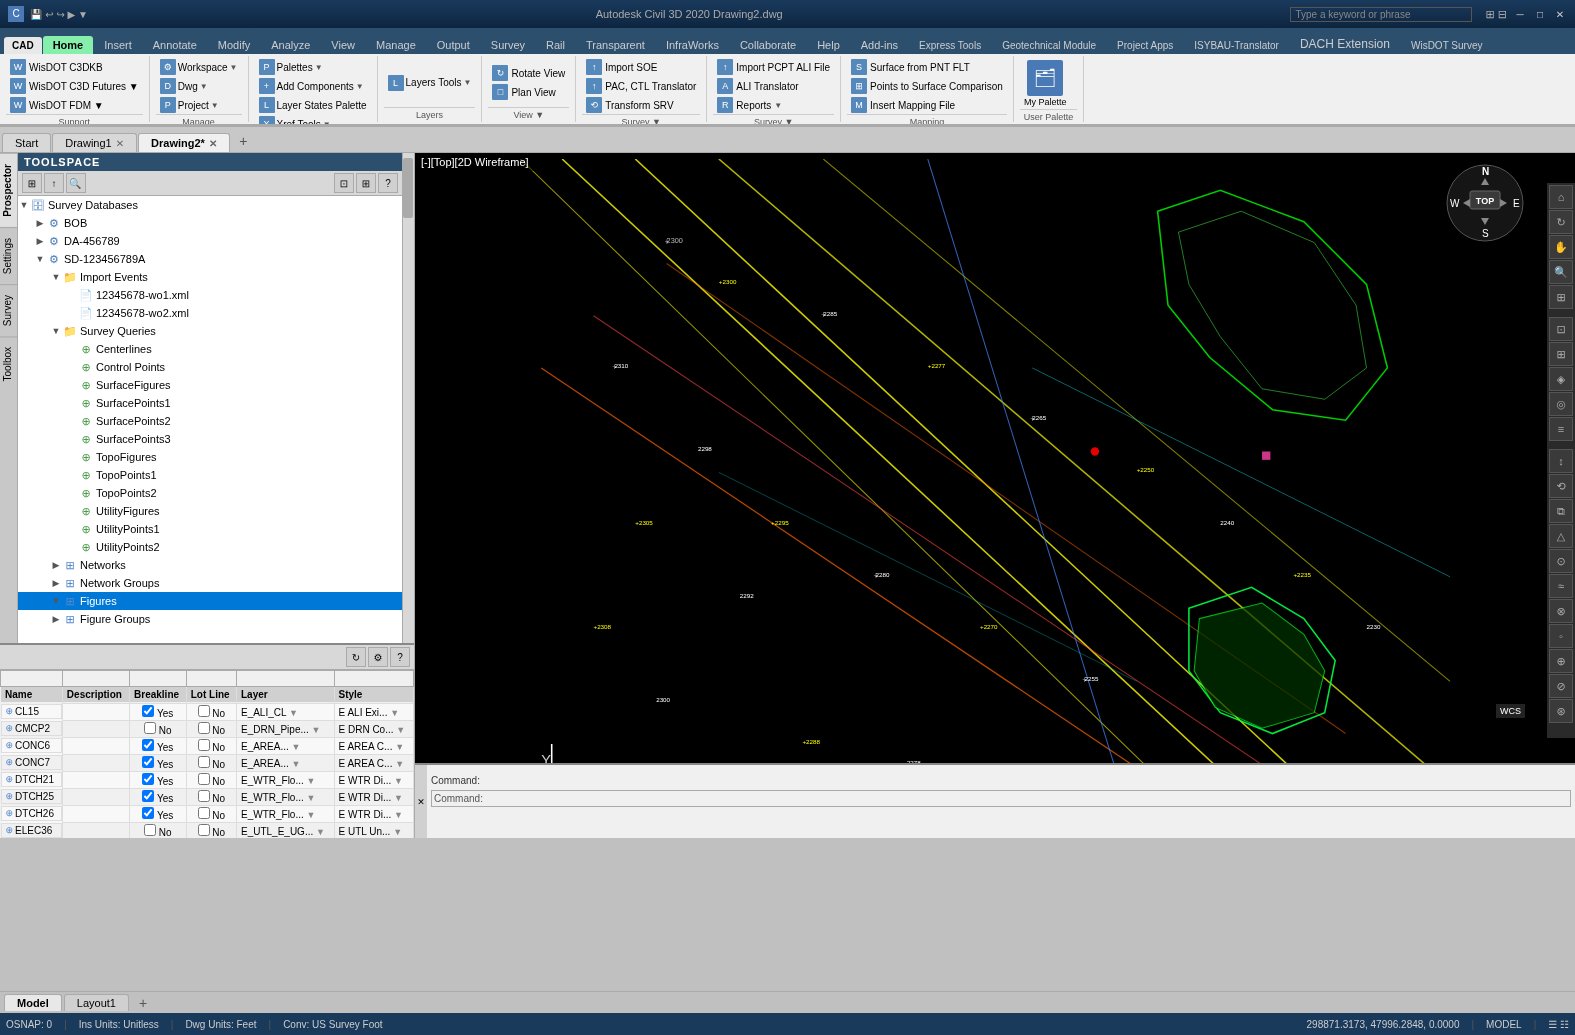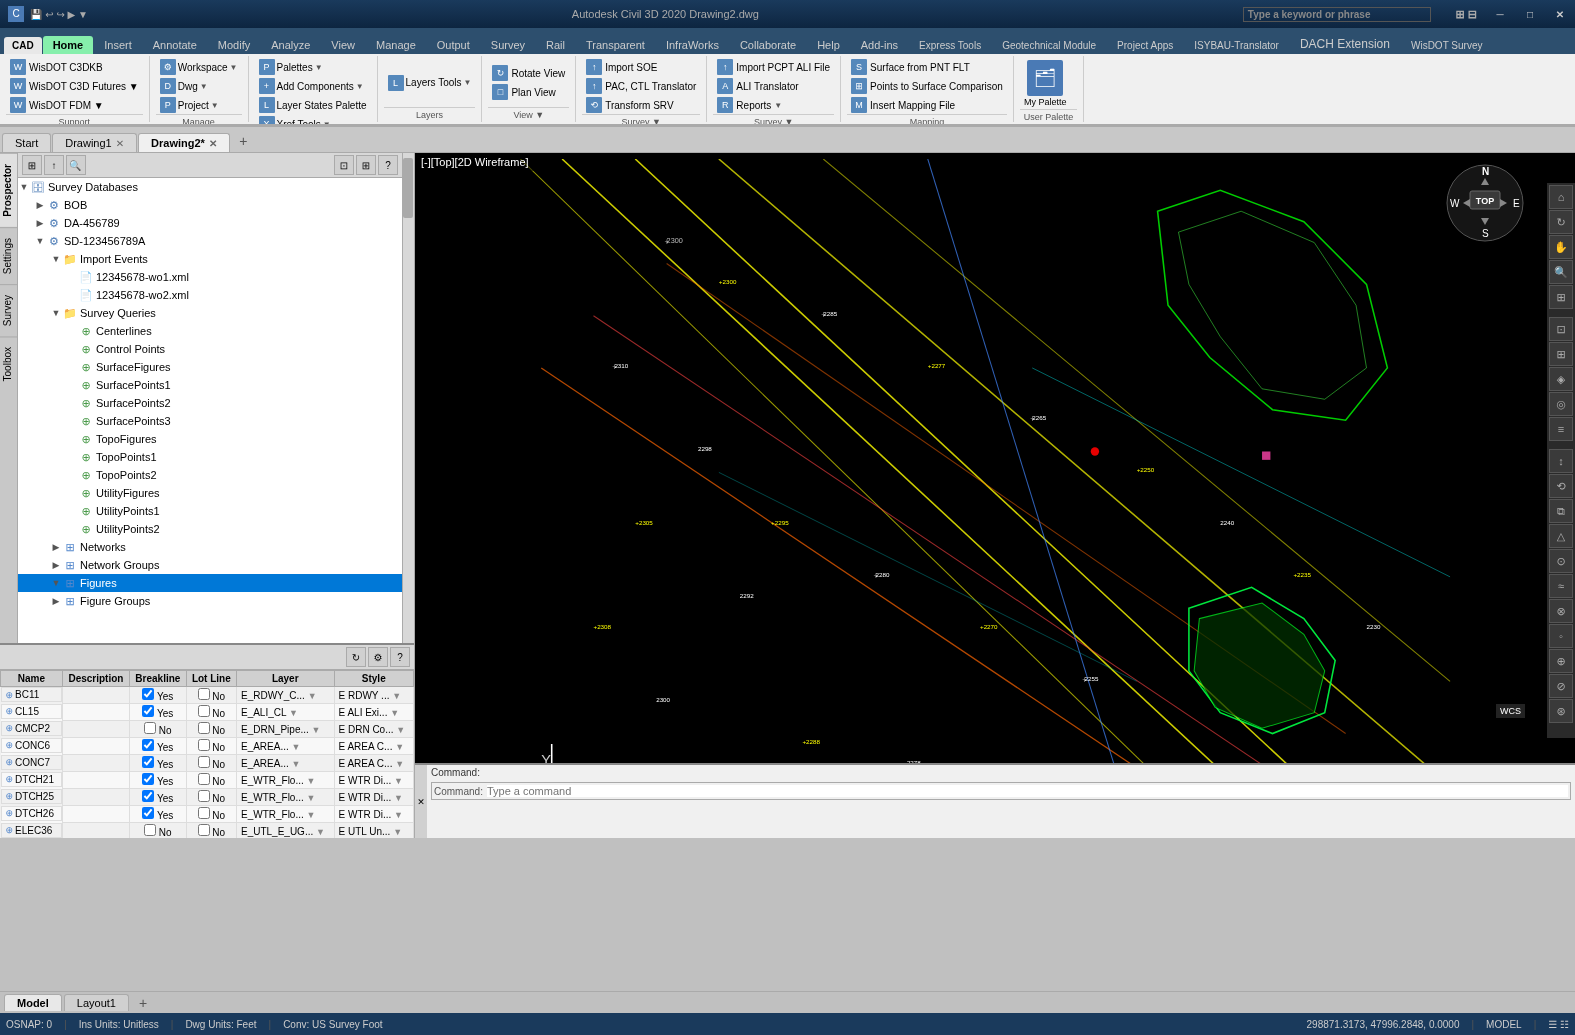--- a/index.html
+++ b/index.html
@@ -11,21 +11,21 @@
       background: linear-gradient(to bottom, #1a3a5c, #0d2540);
       display: flex;
       align-items: center;
       justify-content: space-between;
       padding: 0 8px;
       color: #ccc;
       font-size: 11px;
     }
     #title-bar-left { display: flex; align-items: center; gap: 6px; }
     #title-bar-center { color: #aaa; font-size: 11px; }
-    #title-bar-right { display: flex; align-items: center; gap: 16px; font-weight: bold; }
+    #title-bar-right { display: flex; align-items: center; gap: 6px; }
     .title-icon { width: 16px; height: 16px; background: #4a7ab5; display: inline-block; font-size: 10px; color: white; text-align: center; line-height: 16px; }
     .win-btn { width: 14px; height: 14px; display: inline-flex; align-items: center; justify-content: center; font-size: 10px; cursor: pointer; color: #ccc; }
 
     
     #ribbon {
       background: #e8e8e8;
       border-bottom: 1px solid #aaa;
     }
     #ribbon-tabs {
       display: flex;
@@ -246,24 +246,24 @@
     }
     table {
       border-collapse: collapse;
       width: 100%;
       font-size: 10px;
     }
     thead th {
       background: #d0d0d0;
       border: 1px solid #aaa;
       padding: 2px 4px;
-      text-align: center;
+      text-align: left;
       font-weight: bold;
       position: sticky;
-      top: 0;
+      top: 16px;
       white-space: nowrap;
     }
     tbody td {
       border: 1px solid #ddd;
       padding: 1px 4px;
       white-space: nowrap;
     }
     tbody tr:nth-child(even) { background: #f8f8f8; }
     .checkbox-cell { text-align: center; }
     .cb { width: 12px; height: 12px; }
@@ -316,21 +316,21 @@
       position: absolute;
       bottom: 0;
       left: 0;
       right: 0;
       height: 75px;
       background: #f0f0f0;
       border-top: 2px solid #888;
       display: flex;
     }
     #command-close { width: 12px; background: #d0d0d0; cursor: pointer; font-size: 9px; display: flex; align-items: center; justify-content: center; }
-    #command-content { flex: 1; padding: 2px 4px; }
+    #command-content { flex: 1; padding: 10px 4px; }
     #command-history { font-size: 10px; color: #333; }
     #command-input-row {
       display: flex;
       align-items: center;
       gap: 4px;
       margin-top: 4px;
       border: 1px solid #aaa;
       padding: 2px;
     }
     #command-input { flex: 1; border: none; background: white; font-size: 11px; outline: none; }
@@ -613,20 +613,23 @@
 
       <div id="left-side-tabs" style="width:18px; background:#c8c8c8; display:flex; flex-direction:column; border-right:1px solid #aaa;">
         <div class="left-side-tab active">Prospector</div>
         <div class="left-side-tab">Settings</div>
         <div class="left-side-tab">Survey</div>
         <div class="left-side-tab">Toolbox</div>
       </div>
 
       <div id="left-panel-content" style="flex:1; display:flex; flex-direction:column; overflow:hidden;">
 
+        <div id="toolspace-header">
+          <span>TOOLSPACE</span>
+        </div>
 
         <div id="toolspace-toolbar">
           <div id="toolspace-toolbar-left">
             <div class="ts-btn">⊞</div>
             <div class="ts-btn">↑</div>
             <div class="ts-btn">🔍</div>
           </div>
           <div id="toolspace-toolbar-right">
             <div class="ts-btn">⊡</div>
             <div class="ts-btn">⊞</div>
@@ -1122,21 +1125,20 @@
     </div>
 
     <div id="command-panel">
       <div id="command-close">✕</div>
       <div id="command-content">
         <div id="command-history">
           <div>Command:</div>
         </div>
         <div id="command-input-row">
           <span id="command-prompt">Command:</span>
-          <input id="command-input" type="text" placeholder="Type a command" style="">
         </div>
       </div>
     </div>
   </div>
 </div>
 
 <div style="height:22px; background:#c0c0c0; display:flex; align-items:center; padding:0 4px; gap:2px; border-top:1px solid #aaa; position:absolute; bottom:22px; left:0; right:0;">
   <div style="padding:2px 12px; background:#e8e8e8; border:1px solid #aaa; border-bottom:none; border-radius:3px 3px 0 0; cursor:pointer; font-size:11px; font-weight:bold;">Model</div>
   <div style="padding:2px 12px; background:#d0d0d0; border:1px solid #aaa; border-bottom:none; border-radius:3px 3px 0 0; cursor:pointer; font-size:11px;">Layout1</div>
   <div style="padding:2px 8px; background:transparent; cursor:pointer; font-size:14px; color:#555;">+</div>

